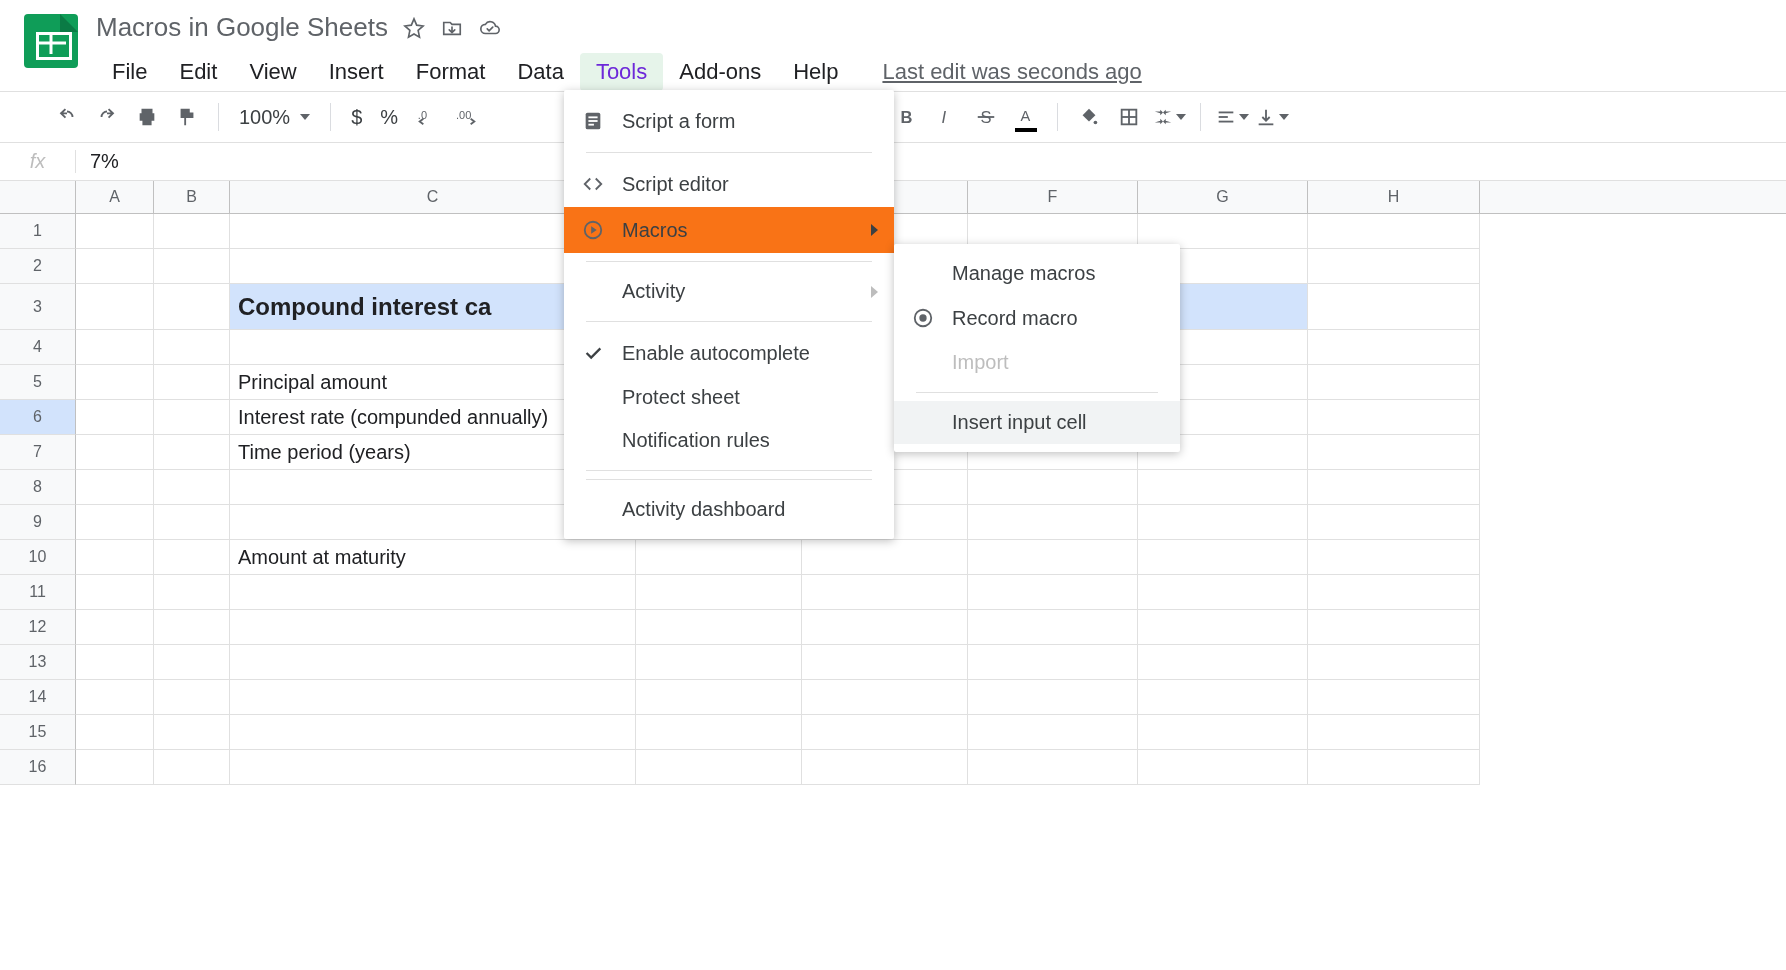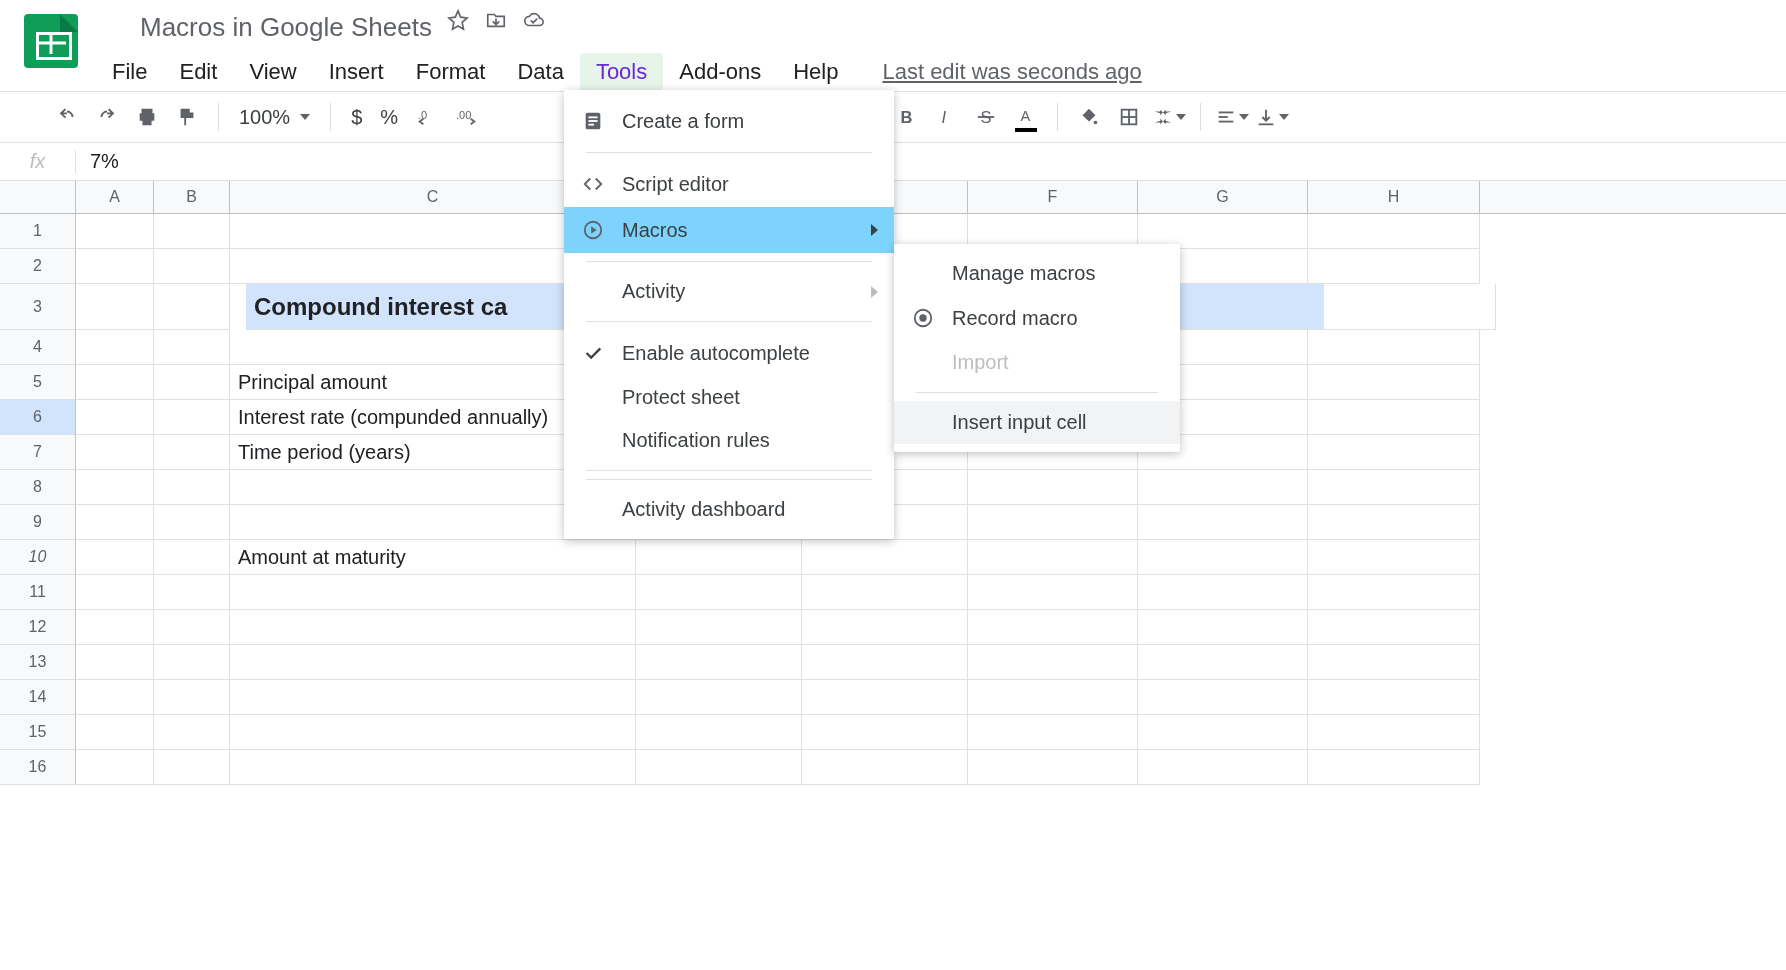--- a/index.html
+++ b/index.html
@@ -8,21 +8,21 @@
   
   .header { display: flex; align-items: flex-start; padding: 8px 10px 0 10px; }
   .sheets-logo { width: 54px; height: 54px; background:#0f9d58; border-radius:4px; position:relative; margin:6px 18px 0 14px; flex-shrink:0; }
   .sheets-logo::before { content:""; position:absolute; top:0; right:0; width:18px; height:18px; background:#0a7b45; clip-path: polygon(0 0, 100% 100%, 0 100%); }
   .sheets-logo::after { content:""; position:absolute; left:12px; top:18px; width:30px; height:22px; border:3px solid #fff; }
   .sheets-logo .grid { position:absolute; left:12px; top:18px; width:30px; height:22px; }
   .sheets-logo .grid::before { content:""; position:absolute; left:50%; top:0; width:3px; height:100%; background:#fff; transform:translateX(-50%);}
   .sheets-logo .grid::after { content:""; position:absolute; top:50%; left:0; height:3px; width:100%; background:#fff; transform:translateY(-50%);}
 
   .title-area { flex:1; }
-  .title-row { display:flex; gap:14px;margin-left:44px; }
+  .title-row { display:flex; align-items:center; gap:14px; }
   .doc-title { font-size:26px; color:#5f6368; padding:4px 0; }
   .title-icon { width:24px; height:24px; color:#5f6368; display:flex; align-items:center; justify-content:center; }
   .title-icon svg { width:22px; height:22px; fill:none; stroke:#5f6368; stroke-width:1.8; }
 
   .menu-bar { display:flex; align-items:center; gap:0; margin-top:6px; font-size:22px; color:#202124;}
   .menu-item { padding:6px 16px; cursor:pointer; border-radius:4px;text-align:right;}
   .menu-item.active { background:#e6f4ea; color:#6d28d9;}
   .last-edit { color:#5f6368; text-decoration:underline; margin-left:28px; font-size:22px; cursor:pointer;}
 
   .menu-hr { height:1px; background:#e0e0e0; margin-top:0; }
@@ -52,21 +52,21 @@
   .row { display:flex; }
   .rowh { width:76px; border-right:1px solid #c0c0c0; border-bottom:1px solid #e0e0e0; background:#f8f9fa; display:flex; align-items:center; justify-content:center; font-size:16px; color:#5f6368;}
   .cell { border-right:1px solid #e0e0e0; border-bottom:1px solid #e0e0e0; padding:4px 8px; font-size:20px; color:#202124; display:flex; align-items:center; overflow:hidden; white-space:nowrap;}
   .rowh.sel, .cell-highlight { background:#d2e3fc; }
   .c3-header { font-weight:bold; font-size:24px; }
 
   
   .dropdown { position:absolute; background:#fff; box-shadow:0 2px 10px rgba(0,0,0,0.25); border-radius:2px; padding:8px 0; z-index:100;}
   .tools-menu { top:90px; left:564px; width:330px; }
   .menu-row { display:flex; align-items:center; padding:10px 20px 10px 16px; font-size:20px; color:#3c4043; cursor:pointer; gap:16px; position:relative;}
-  .menu-row.highlight { background:#7dd3fc; }
+  .menu-row.highlight { background:#f97316; }
   .menu-row .icon { width:26px; height:26px; display:flex; align-items:center; justify-content:center; color:#5f6368;}
   .menu-row .icon svg { width:22px; height:22px; fill:#5f6368;}
   .menu-row .spacer { width:26px; }
   .menu-row .arrow { position:absolute; right:16px; width:0; height:0; border-top:6px solid transparent; border-bottom:6px solid transparent; border-left:7px solid #3c4043;}
   .menu-row .arrow.light { border-left-color:#bdbdbd;}
   .menu-sep { height:1px; background:#e0e0e0; margin:8px 22px;}
 
   .macros-menu { top:244px; left:894px; width:286px; }
   .macros-menu .menu-row.disabled { color:#bdbdbd; }
   .macros-menu .menu-row.hover { background:#f1f3f4; }
@@ -261,21 +261,21 @@
         <div class="cell" style="width: 166px; height: 35px;"></div>
         <div class="cell" style="width: 166px; height: 35px;"></div>
         <div class="cell" style="width: 170px; height: 35px;"></div>
         <div class="cell" style="width: 170px; height: 35px;"></div>
         <div class="cell" style="width: 172px; height: 35px;"></div>
       </div>
       <div class="row">
         <div class="rowh" style="height: 46px;">3</div>
         <div class="cell" style="width: 78px; height: 46px;"></div>
         <div class="cell" style="width: 76px; height: 46px;"></div>
-        <div class="cell c3-header" style="width: 406px; height: 46px; background: rgb(210, 227, 252); margin-left: 16px;">Compound interest ca</div>
+        <div class="cell c3-header" style="width: 406px; height: 46px; background: rgb(210, 227, 252);">Compound interest ca</div>
         <div class="cell" style="width: 166px; height: 46px; background: rgb(210, 227, 252);"></div>
         <div class="cell" style="width: 166px; height: 46px; background: rgb(210, 227, 252);"></div>
         <div class="cell" style="width: 170px; height: 46px; background: rgb(210, 227, 252);"></div>
         <div class="cell" style="width: 170px; height: 46px; background: rgb(210, 227, 252);"></div>
         <div class="cell" style="width: 172px; height: 46px;"></div>
       </div>
       <div class="row">
         <div class="rowh" style="height: 35px;">4</div>
         <div class="cell" style="width: 78px; height: 35px;"></div>
         <div class="cell" style="width: 76px; height: 35px;"></div>
@@ -335,21 +335,21 @@
         <div class="cell" style="width: 78px; height: 35px;"></div>
         <div class="cell" style="width: 76px; height: 35px;"></div>
         <div class="cell" style="width: 406px; height: 35px;"></div>
         <div class="cell" style="width: 166px; height: 35px;"></div>
         <div class="cell" style="width: 166px; height: 35px;"></div>
         <div class="cell" style="width: 170px; height: 35px;"></div>
         <div class="cell" style="width: 170px; height: 35px;"></div>
         <div class="cell" style="width: 172px; height: 35px;"></div>
       </div>
       <div class="row">
-        <div class="rowh" style="height: 35px; font-style: italic;">10</div>
+        <div class="rowh" style="height: 35px;">10</div>
         <div class="cell" style="width: 78px; height: 35px;"></div>
         <div class="cell" style="width: 76px; height: 35px;"></div>
         <div class="cell" style="width: 406px; height: 35px;">Amount at maturity</div>
         <div class="cell" style="width: 166px; height: 35px;"></div>
         <div class="cell" style="width: 166px; height: 35px;"></div>
         <div class="cell" style="width: 170px; height: 35px;"></div>
         <div class="cell" style="width: 170px; height: 35px;"></div>
         <div class="cell" style="width: 172px; height: 35px;"></div>
       </div>
       <div class="row">
@@ -424,21 +424,21 @@
 <div class="dropdown tools-menu">
   <div class="menu-row">
     <span class="icon">
         <svg viewBox="0 0 24 24">
           <rect x="4" y="3" width="16" height="18" rx="2"></rect>
           <rect x="7" y="7" width="10" height="2" fill="#fff"></rect>
           <rect x="7" y="11" width="10" height="2" fill="#fff"></rect>
           <rect x="7" y="15" width="6" height="2" fill="#fff"></rect>
         </svg>
       </span>
-    <span>Create a form</span>
+    <span>Script a form</span>
   </div>
   <div class="menu-sep"></div>
   <div class="menu-row">
     <span class="icon">
         <svg viewBox="0 0 24 24">
           <path d="M9 6l-6 6 6 6M15 6l6 6-6 6" fill="none" stroke="#5f6368" stroke-width="2"></path>
         </svg>
       </span>
     <span>Script editor</span>
   </div>

